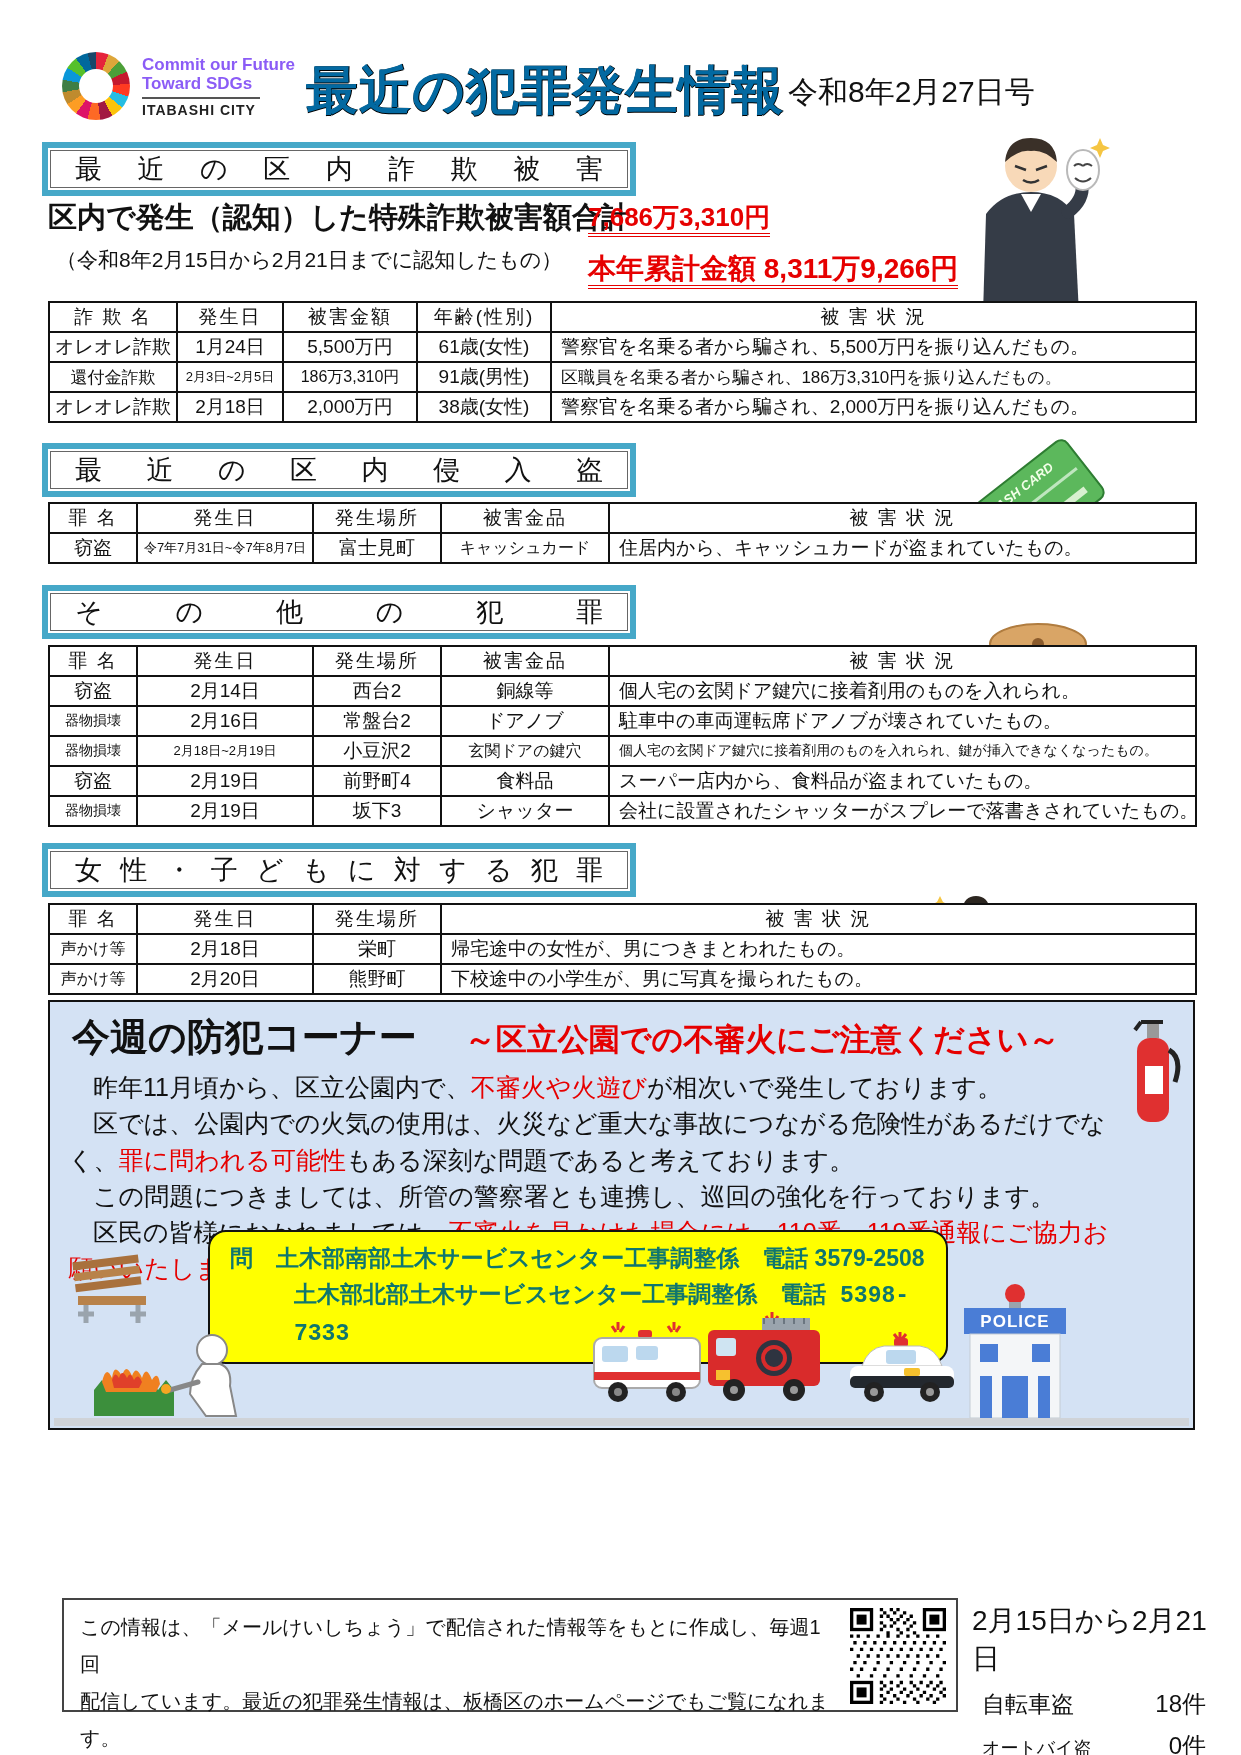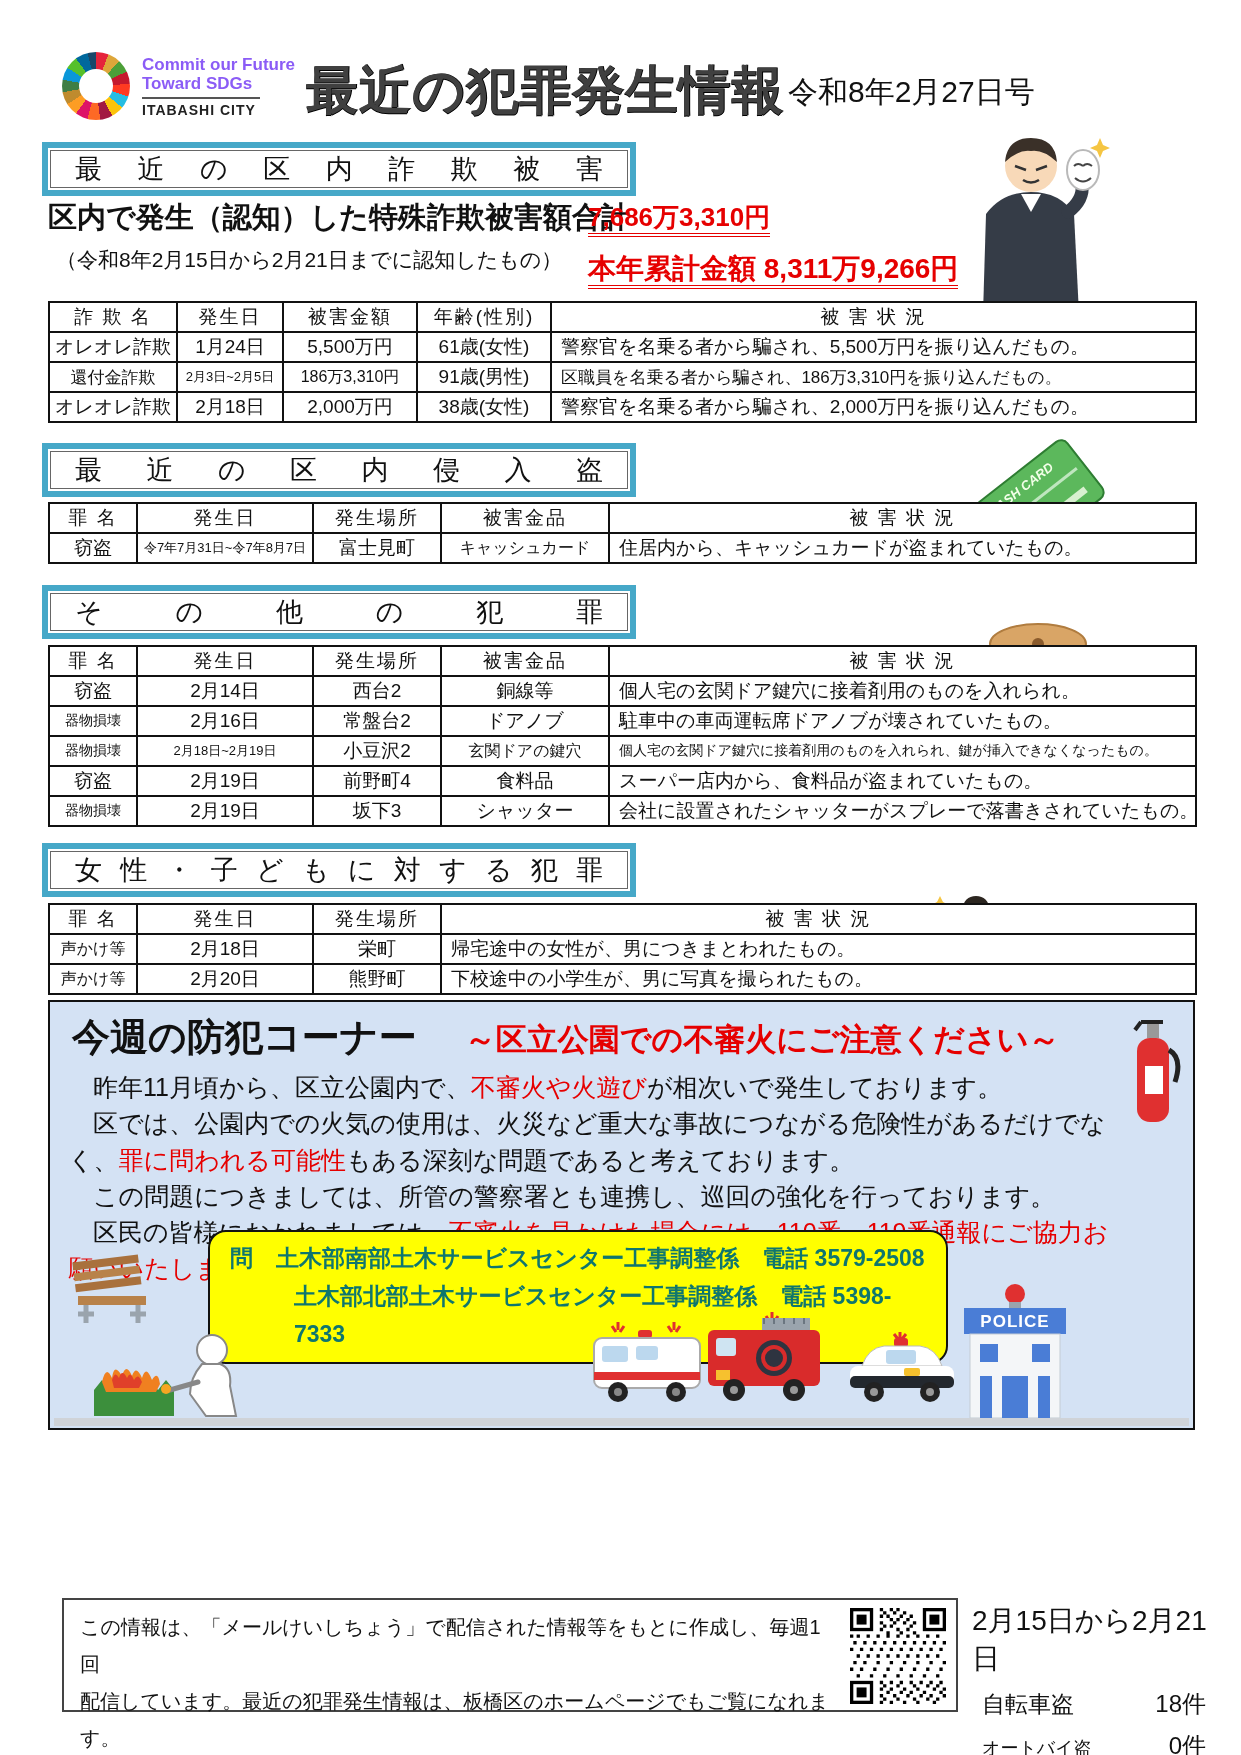--- a/index.html
+++ b/index.html
@@ -12,21 +12,21 @@
 
   
   .sdgs-ring{position:absolute;left:62px;top:52px;width:68px;height:68px;border-radius:50%;
     background:conic-gradient(#e5243b 0 6%,#dda63a 6% 12%,#4c9f38 12% 18%,#c5192d 18% 24%,#ff3a21 24% 30%,#26bde2 30% 36%,#fcc30b 36% 42%,#a21942 42% 48%,#fd6925 48% 54%,#dd1367 54% 60%,#fd9d24 60% 66%,#bf8b2e 66% 72%,#3f7e44 72% 78%,#0a97d9 78% 84%,#56c02b 84% 90%,#00689d 90% 96%,#19486a 96% 100%);}
   .sdgs-ring::after{content:"";position:absolute;inset:17px;border-radius:50%;background:#fff;}
   .logo-text{position:absolute;left:142px;top:56px;line-height:1.1;}
   .logo-text .l1{font-size:17px;font-weight:bold;color:#8b5cf6;}
   .logo-text .rule{width:118px;border-top:2px solid #555;margin:4px 0 4px 0;}
   .logo-text .l3{font-size:14px;font-weight:bold;color:#222;letter-spacing:1px;}
   .logo-caption{position:absolute;left:60px;top:124px;font-size:10px;color:#555;margin-top:28px;}
-  .page-title{position:absolute;left:306px;top:56px;font-size:52px;font-weight:900;letter-spacing:1px;color:#404040;
+  .page-title{position:absolute;left:306px;top:56px;font-size:52px;font-weight:900;letter-spacing:1px;color:#0369a1;
     text-shadow:1px 0 0 #000, 0 1px 0 #000;}
   .issue-date{position:absolute;left:788px;top:72px;font-size:30px;color:#111;text-align:right;}
 
   
   .sec-box{position:absolute;left:42px;width:594px;height:54px;background:#fff;border:6px solid #46a8c8;}
   .sec-inner{position:absolute;inset:2px;border:1.5px solid #666;display:flex;align-items:center;padding:0 24px;}
   .sec-chars{display:flex;justify-content:space-between;width:100%;font-size:27px;color:#111;}
 
   
   .dtable{position:absolute;left:48px;border-collapse:collapse;table-layout:fixed;background:#fff;width:1147px;}
@@ -47,21 +47,21 @@
 
   
   .blue-box{position:absolute;left:48px;top:1000px;width:1147px;height:430px;background:#d4e2f4;border:2.5px solid #111;}
   .bb-titlerow{display:flex;align-items:baseline;gap:48px;padding:10px 0 2px 22px;}
   .bb-title{font-size:38px;font-weight:900;color:#111;}
   .bb-subtitle{font-size:31px;font-weight:bold;color:#e60000;}
   .bb-paras{padding:4px 60px 0 18px;font-size:25px;line-height:1.45;color:#111;}
   .bb-paras .red{color:#e60000;}
   .contact-box{position:absolute;left:158px;top:228px;width:740px;background:#ffff00;border:2.5px solid #111;border-radius:18px;
     padding:8px 20px;font-size:23px;font-weight:bold;line-height:1.65;color:#0f766e;}
-  .contact-box .ln2{padding-left:64px;}
+  .contact-box .ln2{padding-left:64px;font-family:Liberation Mono, monospace;}
   .road-strip{position:absolute;left:4px;right:4px;bottom:2px;height:8px;background:#cfd3d8;}
 
   
   .footer-box{position:absolute;left:62px;top:1598px;width:896px;height:114px;border:2.5px solid #444;background:#fff;
     padding:9px 118px 9px 16px;font-size:20px;line-height:1.85;color:#111;}
   .qr{position:absolute;right:10px;top:8px;width:96px;height:96px;}
   .stats{position:absolute;left:972px;top:1602px;width:240px;color:#111;}
   .stats .period{font-size:28px;}
   .stats .row{display:flex;justify-content:space-between;align-items:baseline;margin-top:10px;padding:0 6px 0 10px;}
   .stats .lbl{font-size:23px;}

